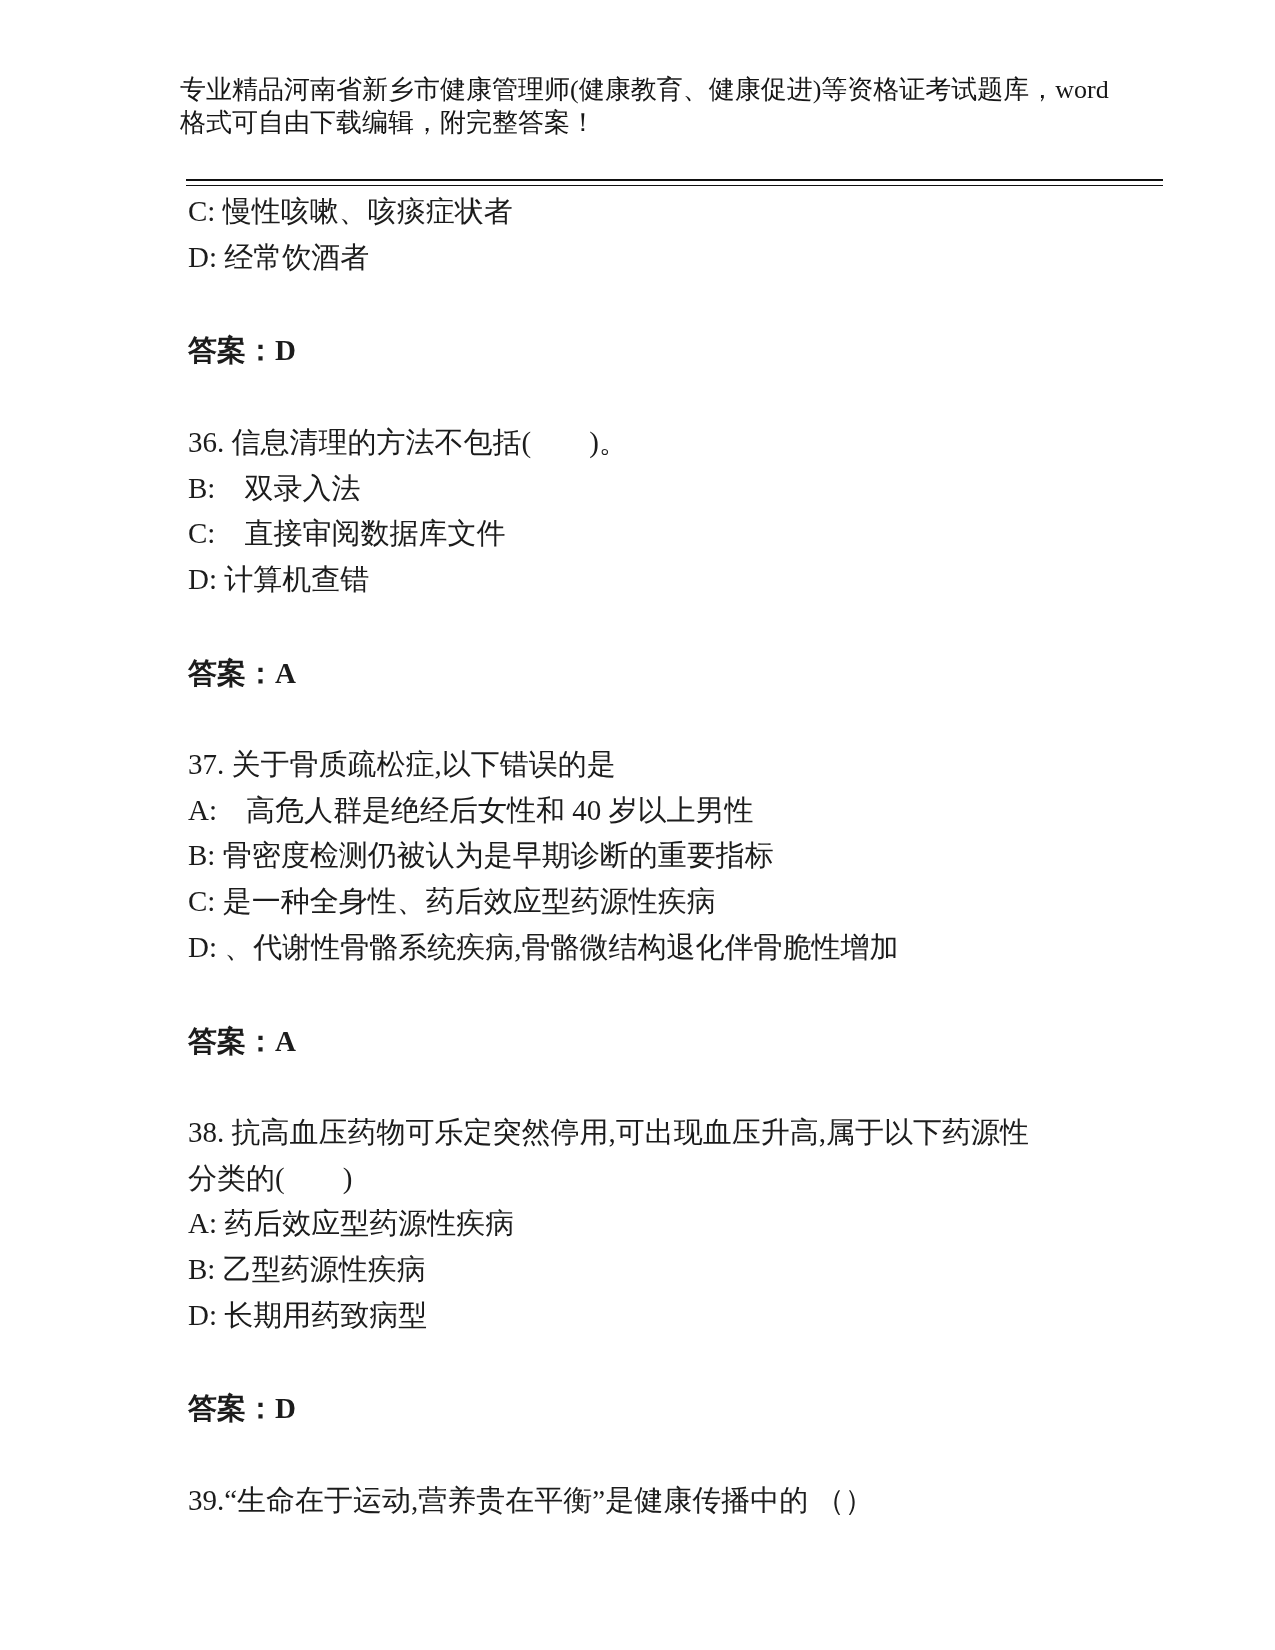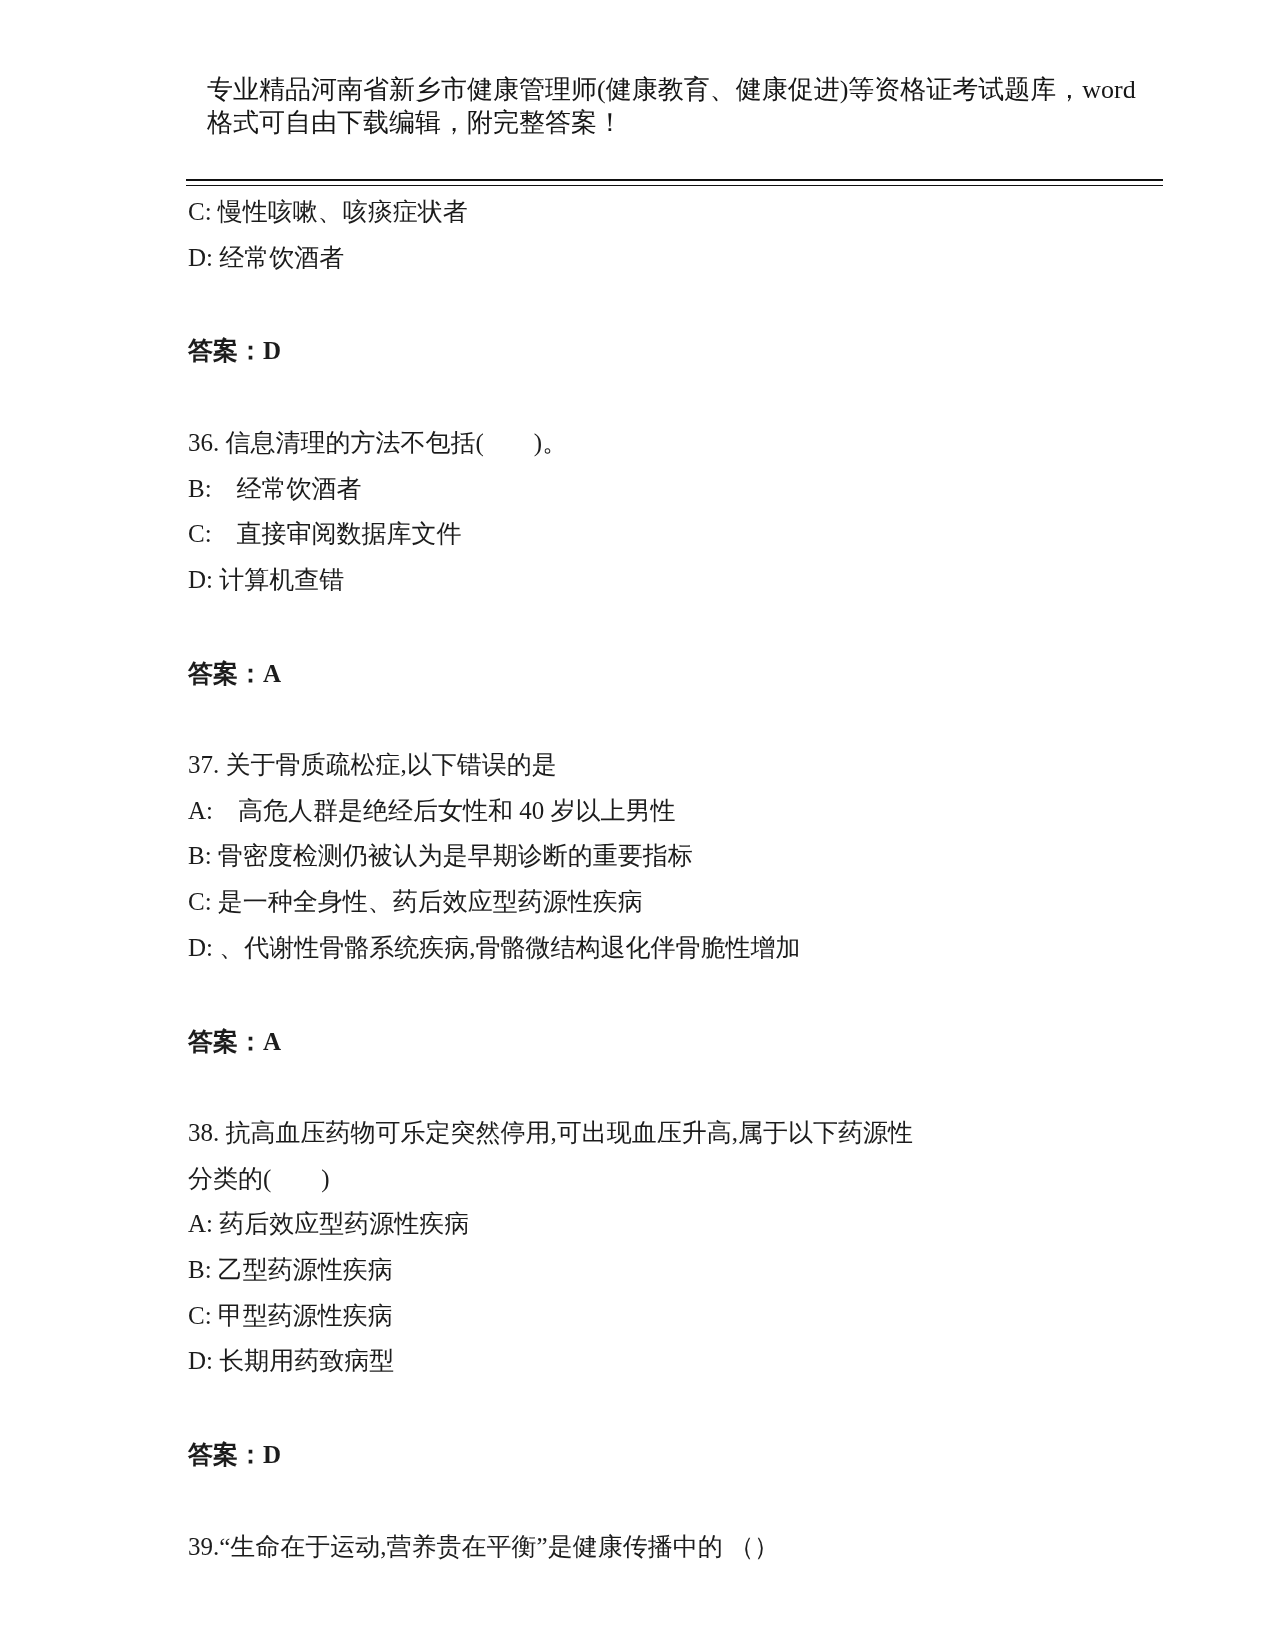--- a/index.html
+++ b/index.html
@@ -17,21 +17,21 @@
   }
   .page {
     position: absolute;
     left: 0; top: 0;
     width: 1275px;
     height: 1650px;
     background: #ffffff;
   }
   .header {
     position: absolute;
-    left: 207px;
+    left: 180px;
     top: 73px;
     width: 960px;
     font-size: 26px;
     line-height: 33px;
     color: #161616;
   }
   .header-line {
     white-space: pre;
   }
   .divider {
@@ -42,21 +42,21 @@
     height: 7px;
     border-top: 2.5px solid #111111;
     border-bottom: 1.5px solid #111111;
     box-sizing: border-box;
   }
   .content {
     position: absolute;
     left: 188px;
     top: 189px;
     width: 990px;
-    font-size: 25px;
+    font-size: 29px;
     line-height: 45.7px;
     color: #1c1c1c;
   }
   .line {
     min-height: 45.7px;
     white-space: pre;
   }
   .k-answer {
     font-weight: bold;
     margin-top: 48px;
@@ -73,36 +73,35 @@
   </div>
 
   <div class="divider"></div>
 
   <div class="content" id="doc-lines">
       <div class="line k-option">C: 慢性咳嗽、咳痰症状者</div>
       <div class="line k-option">D: 经常饮酒者</div>
       <div class="line k-answer">答案：D</div>
       <div class="line k-blank"></div>
       <div class="line k-question">36. 信息清理的方法不包括(　　)。</div>
-      <div class="line k-option">B:　经常饮酒者</div>
+      <div class="line k-option">B:　双录入法</div>
       <div class="line k-option">C:　直接审阅数据库文件</div>
       <div class="line k-option">D: 计算机查错</div>
       <div class="line k-answer">答案：A</div>
       <div class="line k-blank"></div>
       <div class="line k-question">37. 关于骨质疏松症,以下错误的是</div>
       <div class="line k-option">A:　高危人群是绝经后女性和 40 岁以上男性</div>
       <div class="line k-option">B: 骨密度检测仍被认为是早期诊断的重要指标</div>
       <div class="line k-option">C: 是一种全身性、药后效应型药源性疾病</div>
       <div class="line k-option">D: 、代谢性骨骼系统疾病,骨骼微结构退化伴骨脆性增加</div>
       <div class="line k-answer">答案：A</div>
       <div class="line k-blank"></div>
       <div class="line k-question">38. 抗高血压药物可乐定突然停用,可出现血压升高,属于以下药源性</div>
       <div class="line k-question-continued">分类的(　　)</div>
       <div class="line k-option">A: 药后效应型药源性疾病</div>
       <div class="line k-option">B: 乙型药源性疾病</div>
-      <div class="line k-option">C: 甲型药源性疾病</div>
       <div class="line k-option">D: 长期用药致病型</div>
       <div class="line k-answer">答案：D</div>
       <div class="line k-blank"></div>
       <div class="line k-question">39.“生命在于运动,营养贵在平衡”是健康传播中的 （）</div>
     </div>
 
 </div>
 
 </body></html>

